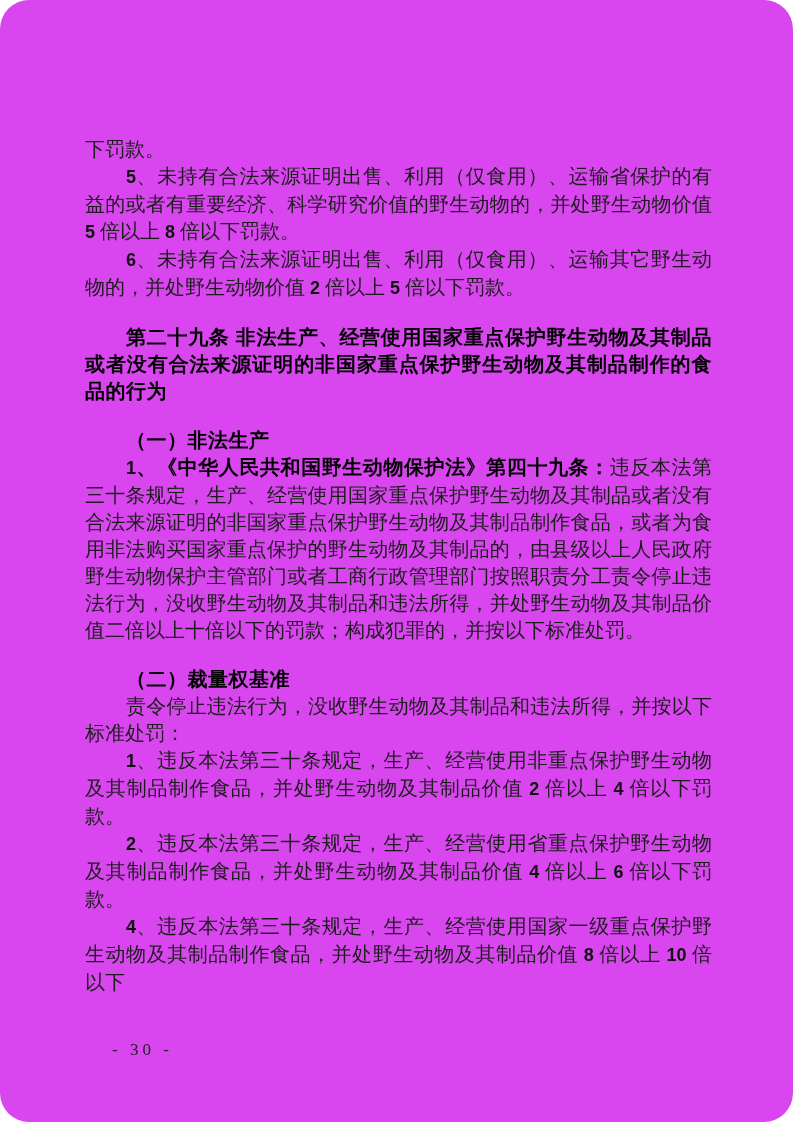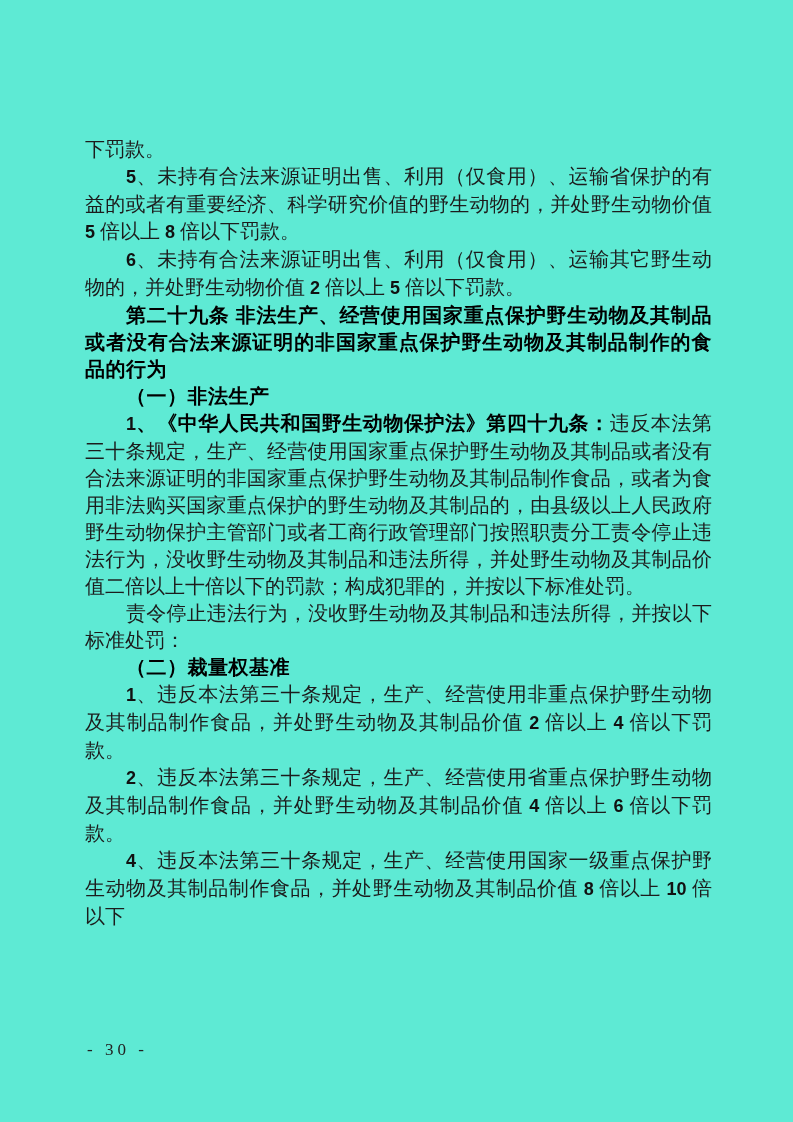--- a/index.html
+++ b/index.html
@@ -4,22 +4,23 @@
 <style>
   html, body {
     margin: 0;
     padding: 0;
     background: #ffffff;
   }
   .page {
     position: relative;
     width: 793px;
     height: 1122px;
-    background: #5eead4;
+    background: #d946ef;
     overflow: hidden;
+    border-radius: 29px;
   }
   .content {
     position: absolute;
     left: 85px;
     top: 136px;
     width: 627px;
     color: #1c1c1c;
   }
   p.para {
     margin: 0;
@@ -30,53 +31,54 @@
     text-justify: inter-character;
   }
   p.indent {
     text-indent: 41px;
   }
   p.heading {
     font-family: "Liberation Sans", "DejaVu Sans", sans-serif;
     font-weight: bold;
     color: #000000;
     letter-spacing: 0.5px;
+    margin-top: 22px;
   }
   .run-bold {
     font-family: "Liberation Sans", "DejaVu Sans", sans-serif;
     font-weight: bold;
     color: #000000;
   }
   .num {
     font-family: "Liberation Sans", "DejaVu Sans", sans-serif;
     font-weight: bold;
     font-size: 18px;
     color: #111111;
   }
   .footer {
     position: absolute;
-    left: 87px;
+    left: 112px;
     top: 1040px;
     font-family: "Liberation Serif", "DejaVu Serif", serif;
     font-size: 17px;
     letter-spacing: 4px;
     color: #222222;
   }
 </style>
 </head>
 <body>
 
 <div class="page">
   <div class="content">
       <p class="para body"><span>下罚款。</span></p>
       <p class="para body indent"><span><span class="num">5</span>、未持有合法来源证明出售、利用（仅食用）、运输省保护的有益的或者有重要经济、科学研究价值的野生动物的，并处野生动物价值 <span class="num">5</span> 倍以上 <span class="num">8</span> 倍以下罚款。</span></p>
       <p class="para body indent"><span><span class="num">6</span>、未持有合法来源证明出售、利用（仅食用）、运输其它野生动物的，并处野生动物价值 <span class="num">2</span> 倍以上 <span class="num">5</span> 倍以下罚款。</span></p>
       <p class="para heading indent"><span class="run-bold">第二十九条 非法生产、经营使用国家重点保护野生动物及其制品或者没有合法来源证明的非国家重点保护野生动物及其制品制作的食品的行为</span></p>
       <p class="para heading indent"><span class="run-bold">（一）非法生产</span></p>
       <p class="para body indent"><span class="run-bold"><span class="num">1</span>、《中华人民共和国野生动物保护法》第四十九条：</span><span>违反本法第三十条规定，生产、经营使用国家重点保护野生动物及其制品或者没有合法来源证明的非国家重点保护野生动物及其制品制作食品，或者为食用非法购买国家重点保护的野生动物及其制品的，由县级以上人民政府野生动物保护主管部门或者工商行政管理部门按照职责分工责令停止违法行为，没收野生动物及其制品和违法所得，并处野生动物及其制品价值二倍以上十倍以下的罚款；构成犯罪的，并按以下标准处罚。</span></p>
+      <p class="para heading indent"><span class="run-bold">（二）裁量权基准</span></p>
       <p class="para body indent"><span>责令停止违法行为，没收野生动物及其制品和违法所得，并按以下标准处罚：</span></p>
-      <p class="para heading indent"><span class="run-bold">（二）裁量权基准</span></p>
       <p class="para body indent"><span><span class="num">1</span>、违反本法第三十条规定，生产、经营使用非重点保护野生动物及其制品制作食品，并处野生动物及其制品价值 <span class="num">2</span> 倍以上 <span class="num">4</span> 倍以下罚款。</span></p>
       <p class="para body indent"><span><span class="num">2</span>、违反本法第三十条规定，生产、经营使用省重点保护野生动物及其制品制作食品，并处野生动物及其制品价值 <span class="num">4</span> 倍以上 <span class="num">6</span> 倍以下罚款。</span></p>
       <p class="para body indent"><span><span class="num">4</span>、违反本法第三十条规定，生产、经营使用国家一级重点保护野生动物及其制品制作食品，并处野生动物及其制品价值 <span class="num">8</span> 倍以上 <span class="num">10</span> 倍以下</span></p>
     </div>
   <div class="footer">- 30 -</div>
 </div>
 
 </body></html>

